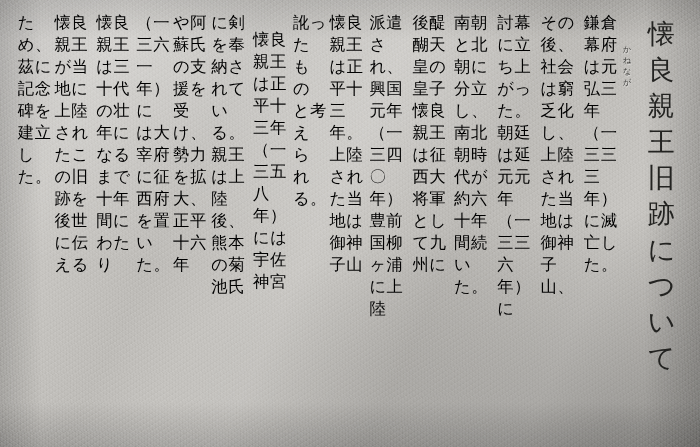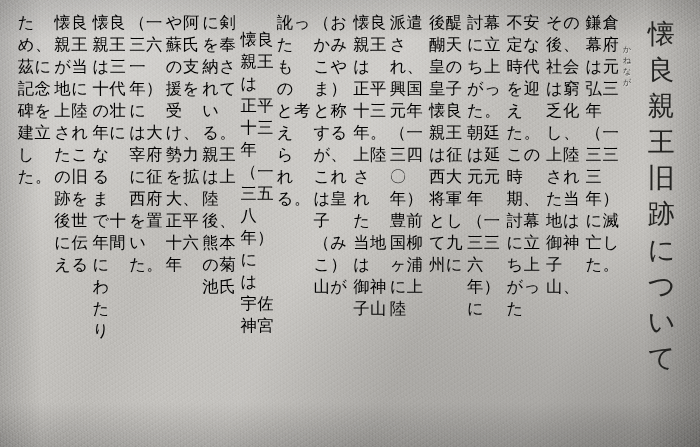--- a/index.html
+++ b/index.html
@@ -97,26 +97,25 @@
 <div id="plaque">
   <div class="text-layer">
 
     <div class="title-col">懐良親王旧跡について</div>
     <div class="ruby-col">かねなが</div>
 
     <div class="spacer"></div>
 
     <div class="body-col">鎌倉幕府は元弘三年（一三三三年）に滅亡した。</div>
     <div class="body-col">その後、社会は窮乏化し、上陸された当地は御神子山、</div>
-    <div class="body-col">不安定な時代を迎えた。この時期、討幕に立ち上がった</div>
     <div class="body-col">討幕に立ち上がった。朝廷は延元元年（一三三六年）に</div>
+    <div class="body-col">南朝と北朝に分立し、南北朝時代が約六十年間続いた。</div>
     <div class="body-col">後醍醐天皇の皇子懐良親王は征西大将軍として九州に</div>
     <div class="body-col">派遣され、興国元年（一三四〇年）豊前国柳ヶ浦に上陸</div>
     <div class="body-col">懐良親王は正平十三年。上陸された当地は御神子山</div>
-    <div class="body-col">（おかみこやま）と称するが、これは皇子（みこ）山が</div>
     <div class="body-col">訛ったものと考えられる。</div>
     <div class="body-col indent">懐良親王は正平十三年（一三五八年）には宇佐神宮</div>
     <div class="body-col">に剣を奉納されている。親王は上陸後、熊本の菊池氏</div>
     <div class="body-col">や阿蘇氏の支援を受け、勢力を拡大、正平十六年</div>
     <div class="body-col">（一三六一年）には大宰府に征西府を置いた。</div>
     <div class="body-col">懐良親王は三十代の壮年になるまで十年間にわたり</div>
     <div class="body-col">懐良親王が当地に上陸されたこの旧跡を後世に伝える</div>
     <div class="body-col">ため、茲に記念碑を建立した。</div>
 
     <div class="spacer"></div>

